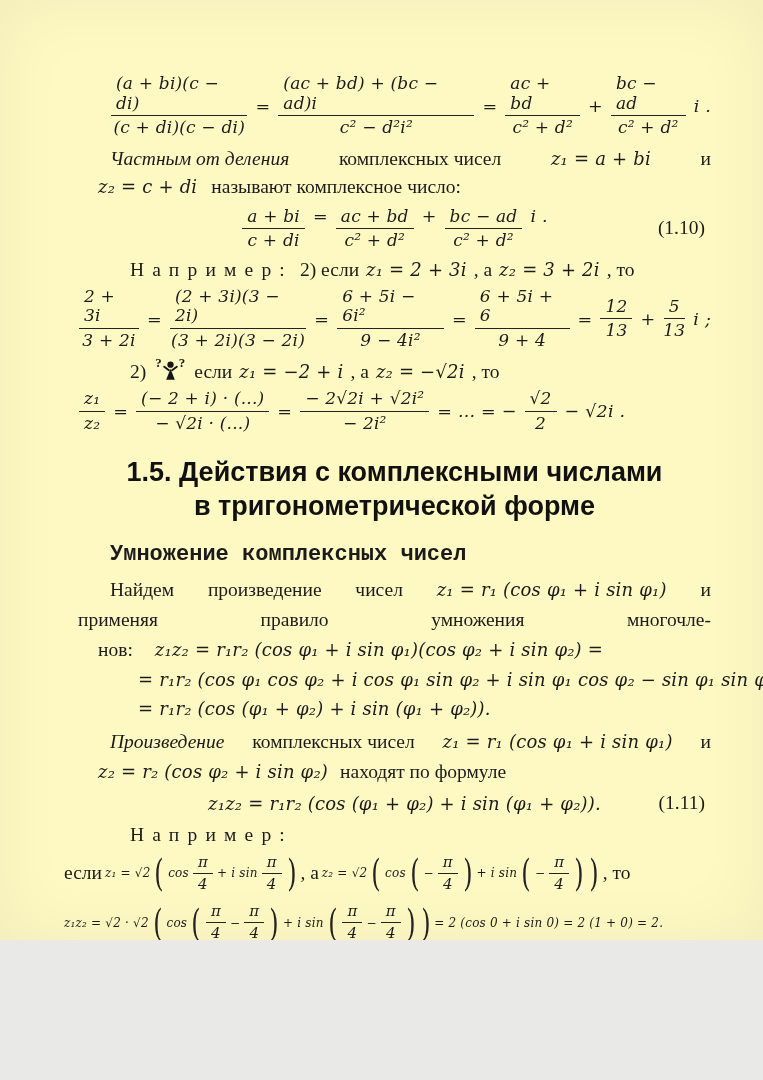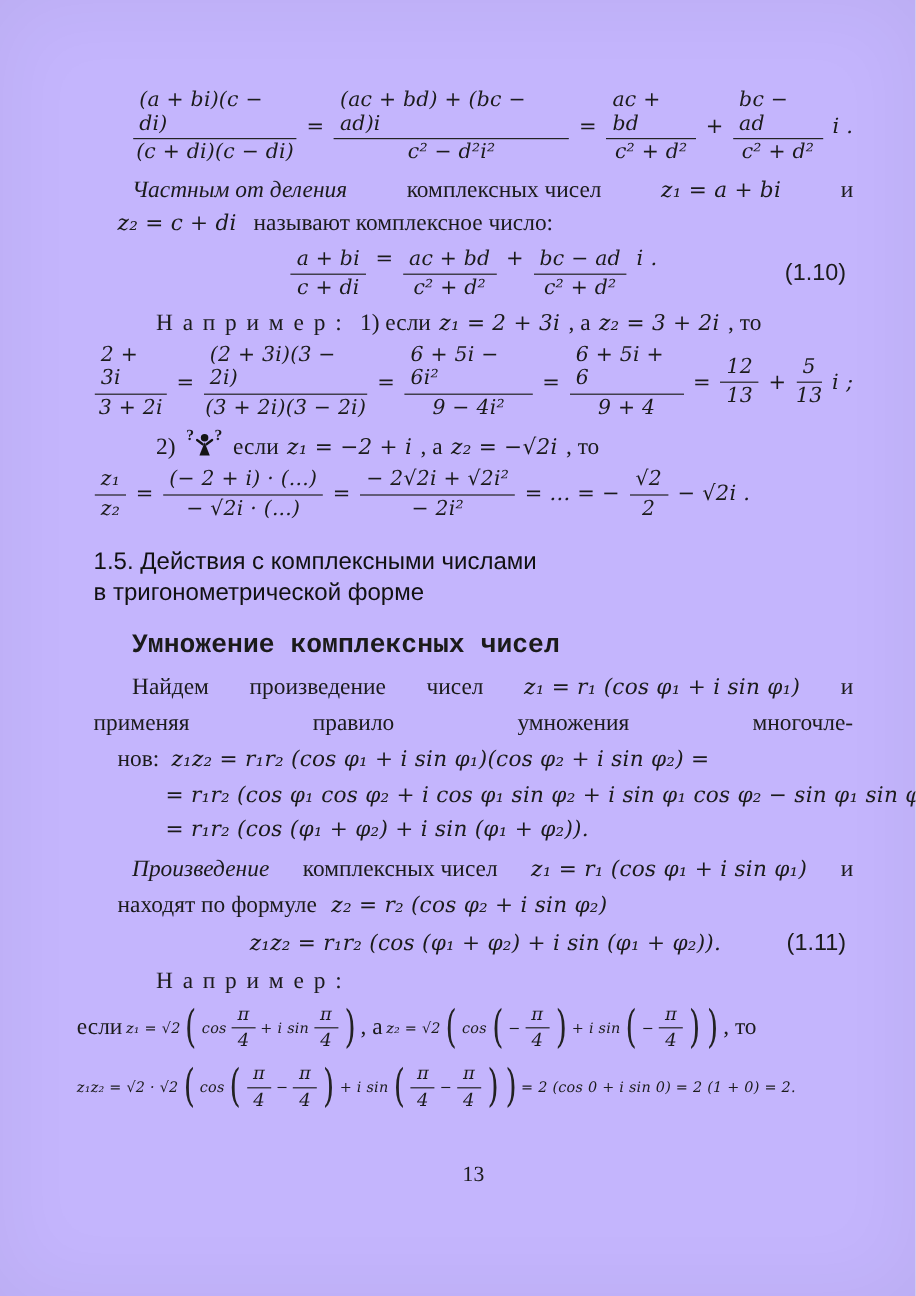--- a/index.html
+++ b/index.html
@@ -1,20 +1,20 @@
 <!DOCTYPE html>
 <html lang="ru"><head>
 <meta charset="utf-8">
 <style>
   html,body{margin:0;padding:0;background:#e9e9e7;}
   .page{
     position:relative;
-    width:763px;height:1080px;
+    width:763px;height:940px;
     margin:0 auto;
-    background:#c4b5fd;
+    background:#fef9c3;
     box-shadow:inset 0 0 70px rgba(0,0,0,.05);
     overflow:hidden;
     box-sizing:border-box;
     padding:74px 52px 16px 78px;
     color:#1b1b1b;
     font-family:"Liberation Serif",serif;
     font-size:19px;
   }
   .row{display:flex;align-items:center;column-gap:7px;flex-wrap:nowrap;margin-left:20px;}
   .row.baseline{align-items:baseline;}
@@ -30,24 +30,24 @@
   .frac .nu{border-bottom:1.5px solid #222;padding:0 5px 2px;line-height:1.15;}
   .frac .de{padding-top:2px;line-height:1.15;}
   .eq{margin:0;}
   .eq .m{font-size:17.5px;}
   .eq .frac .nu,.eq .frac .de{font-size:17px;}
   .eq.small .m{font-size:12px;}
   .eq.small .frac .nu,.eq.small .frac .de{font-size:15px;}
   .eq.small{column-gap:3px;}
   .numbered{position:relative;justify-content:center;}
   .numbered .eqnum{position:absolute;right:6px;top:50%;transform:translateY(-50%);
-       font-family:Liberation Sans, sans-serif;font-style:normal;font-size:19.5px;}
+       font-family:Liberation Serif, serif;font-style:normal;font-size:19.5px;}
   .indent{padding-left:32px;}
-  .section-heading{font-family:"Liberation Sans",sans-serif;font-weight:400;
-       font-size:20px;line-height:1.26;color:#111;margin:22px 0 0;}
+  .section-heading{font-family:"Liberation Sans",sans-serif;font-weight:700;
+       font-size:27px;line-height:1.26;color:#111;margin:22px 0 0;text-align:center;}
   .sub-heading{font-family:Liberation Mono, monospace;font-weight:700;font-size:22px;margin:18px 0 0;}
   .qicon{position:relative;display:inline-flex;align-items:flex-end;margin:0 2px;}
   .qicon .q{font-family:"Liberation Serif",serif;font-weight:700;font-size:13px;
        position:relative;top:-11px;}
   .qicon svg{margin:0 -1px;}
   .toks{display:inline-flex;align-items:baseline;column-gap:7px;}
   .pagenum{text-align:center;font-size:18px;margin-top:42px;}.mt6{margin-top:6px;}
   .mt8{margin-top:8px;}.mt10{margin-top:10px;}.mt12{margin-top:12px;}
   .pl40{padding-left:40px;}
   .neg{margin-left:-14px;}
@@ -107,21 +107,21 @@
           <span class="nu m">bc − ad</span>
           <span class="de m">c² + d²</span>
         </span>
         <span class="tok m">i .</span>
       </span>
     <span class="eqnum">(1.10)</span>
   </div>
 
   <div class="row baseline indent mt8">
       <span class="tok cyr ls">Например:</span>
-      <span class="tok cyr">1) если</span>
+      <span class="tok cyr">2) если</span>
       <span class="tok m">z₁ = 2 + 3i</span>
       <span class="tok cyr">, а</span>
       <span class="tok m">z₂ = 3 + 2i</span>
       <span class="tok cyr">, то</span>
     </div>
   <div class="row eq mt6">
       <span class="frac">
         <span class="nu m">2 + 3i</span>
         <span class="de m">3 + 2i</span>
       </span>
@@ -210,40 +210,40 @@
       <span class="tok cyr">чисел</span>
       <span class="tok m">z₁ = r₁ (cos φ₁ + i sin φ₁)</span>
       <span class="tok cyr">и</span>
     </div>
   <div class="just mt8">
       <span class="tok cyr">применяя</span>
       <span class="tok cyr">правило</span>
       <span class="tok cyr">умножения</span>
       <span class="tok cyr">многочле-</span>
     </div>
-  <div class="row baseline mt8" style="column-gap:10px">
+  <div class="row baseline mt8" style="column-gap:22px">
       <span class="tok cyr">нов:</span>
       <span class="tok m">z₁z₂ = r₁r₂ (cos φ₁ + i sin φ₁)(cos φ₂ + i sin φ₂) =</span>
     </div>
   <div class="row baseline pl40 mt8">
       <span class="tok m">= r₁r₂ (cos φ₁ cos φ₂ + i cos φ₁ sin φ₂ + i sin φ₁ cos φ₂ − sin φ₁ sin φ₂) =</span>
     </div>
   <div class="row baseline pl40 mt8">
       <span class="tok m">= r₁r₂ (cos (φ₁ + φ₂) + i sin (φ₁ + φ₂)).</span>
     </div>
 
   <div class="just indent mt12">
       <span class="tok it">Произведение</span>
       <span class="tok cyr">комплексных чисел</span>
       <span class="tok m">z₁ = r₁ (cos φ₁ + i sin φ₁)</span>
       <span class="tok cyr">и</span>
     </div>
   <div class="row baseline mt8" style="column-gap:12px">
+      <span class="tok m">z₂ = r₂ (cos φ₂ + i sin φ₂)</span>
       <span class="tok cyr">находят по формуле</span>
-      <span class="tok m">z₂ = r₂ (cos φ₂ + i sin φ₂)</span>
     </div>
 
   <div class="row numbered mt10">
     <span class="toks">
         <span class="tok m">z₁z₂ = r₁r₂ (cos (φ₁ + φ₂) + i sin (φ₁ + φ₂)).</span>
       </span>
     <span class="eqnum">(1.11)</span>
   </div>
 
   <div class="row baseline indent mt10">

